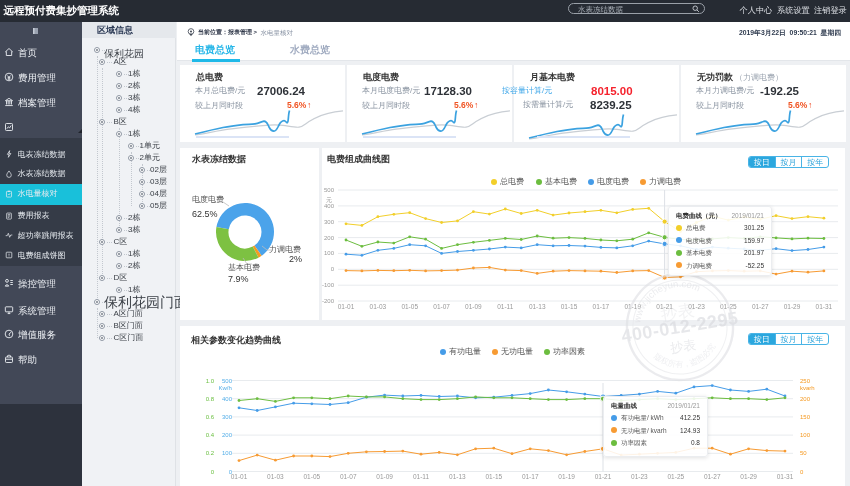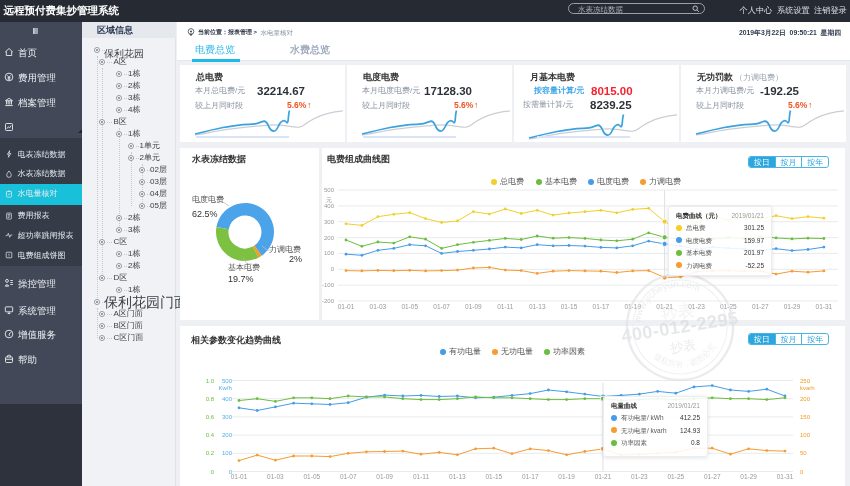--- a/index.html
+++ b/index.html
@@ -196,51 +196,51 @@
 <div style="position:absolute;left:177px;top:22px;width:673px;height:39px;background:#fff;border-bottom:1px solid #e3e6ea"></div>
 <svg width="8" height="9" viewBox="0 0 12 14" style="position:absolute;left:187px;top:27.5px">
     <circle cx="6" cy="5.4" r="4.4" fill="none" stroke="#454c58" stroke-width="1.3"></circle>
     <circle cx="6" cy="5.4" r="1.6" fill="#454c58"></circle>
     <path d="M3.2,8.8 L6,13 L8.8,8.8" fill="#454c58"></path>
   </svg>
 <div style="position:absolute;left:198px;top:28px;font-size:6px;line-height:9px;color:#2b3345;font-weight:bold;white-space:nowrap;letter-spacing:0px">当前位置：报表管理</div>
 <div style="position:absolute;left:253.5px;top:27.8px;font-size:6px;line-height:9px;color:#2b3345;font-weight:bold;white-space:nowrap;letter-spacing:0px">&gt;</div>
 <div style="position:absolute;left:260.5px;top:27.8px;font-size:6.5px;line-height:9.5px;color:#8993a4;white-space:nowrap;letter-spacing:0px">水电量核对</div>
 <div style="position:absolute;right:9px;top:27.5px;font-size:6.8px;line-height:9.8px;color:#2e3a4e;font-weight:bold;white-space:nowrap">2019年3月22日&nbsp;&nbsp;09:50:21&nbsp;&nbsp;星期四</div>
-<div style="position:absolute;left:195px;top:42.5px;font-size:10px;line-height:13px;color:#29b7e8;font-weight:normal;white-space:nowrap;letter-spacing:0px">电费总览</div>
+<div style="position:absolute;left:195px;top:42.5px;font-size:10px;line-height:13px;color:#29b7e8;font-weight:bold;white-space:nowrap;letter-spacing:0px">电费总览</div>
 <div style="position:absolute;left:290px;top:42.5px;font-size:10px;line-height:13px;color:#a0abc0;font-weight:bold;white-space:nowrap;letter-spacing:0px">水费总览</div>
 <div style="position:absolute;left:192px;top:59px;width:48px;height:3px;background:#1fb9e8"></div>
 <div style="position:absolute;left:180px;top:65px;width:164.5px;height:77px;background:#fff"></div>
 <div style="position:absolute;left:347px;top:65px;width:164.5px;height:77px;background:#fff"></div>
 <div style="position:absolute;left:514px;top:65px;width:164.5px;height:77px;background:#fff"></div>
 <div style="position:absolute;left:681px;top:65px;width:164.5px;height:77px;background:#fff"></div>
 <div style="position:absolute;left:196px;top:71px;font-size:9px;line-height:12px;color:#333;font-weight:bold;white-space:nowrap;letter-spacing:0px">总电费</div>
 <div style="position:absolute;left:195px;top:85px;font-size:8px;line-height:11px;color:#8b95a2;white-space:nowrap;letter-spacing:0px">本月总电费/元</div>
-<div style="position:absolute;left:257px;top:84px;font-size:11.5px;line-height:14.5px;color:#2e3238;font-weight:bold;white-space:nowrap;letter-spacing:0px">32214.67</div>
+<div style="position:absolute;left:257px;top:84px;font-size:11.5px;line-height:14.5px;color:#2e3238;font-weight:bold;white-space:nowrap;letter-spacing:0px">27006.24</div>
 <div style="position:absolute;left:195px;top:100px;font-size:8px;line-height:11px;color:#8b95a2;white-space:nowrap;letter-spacing:0px">较上月同时段</div>
 <div style="position:absolute;left:287px;top:99.5px;font-size:8.5px;line-height:11.5px;color:#f05423;font-weight:bold;white-space:nowrap;letter-spacing:0px">5.6%</div>
 <div style="position:absolute;left:307px;top:100px;font-size:8.5px;font-weight:bold;color:#ee3f16">↑</div>
 <svg width="152" height="31" viewBox="0 0 152 31" style="position:absolute;left:193px;top:107px">
     <path d="M2,28 C12,26.5 24,24 36,22.2 C48,20.4 60,19.6 70,18.6 C78,17.8 84,17.6 90,18.4 C96,19.2 102,20.6 106,20.2 C110,19.8 112,17.2 116,14.6 C124,9.5 134,6 142,4.8 C146,4.2 148,4 150,3.8" fill="none" stroke="#c9ced4" stroke-width="1.2"></path>
     <path d="M2,27 C10,25 20,22.5 30,20.5 C38,19 44,18.3 50,17.6 C55,17 58,17.6 62,16.8 C66,16 68,14.8 71,14.2 C74,14.2 74.5,17 76,20 C77.5,23 79.5,24.3 81.5,24 C83.5,23.7 84.5,21 86,18 C87.5,15 89,13.8 91,13.6 C92.5,13.5 93,15.5 94,15.8 C95.2,16 95.2,12 95.6,8.5 C95.8,6 96.2,4.5 96.5,3.5" fill="none" stroke="#3ba2e0" stroke-width="1.7"></path>
   </svg>
 <div style="position:absolute;left:196px;top:135.5px;width:93px;height:2px;background:#dbe4f6"></div>
 <div style="position:absolute;left:363px;top:71px;font-size:9px;line-height:12px;color:#333;font-weight:bold;white-space:nowrap;letter-spacing:0px">电度电费</div>
 <div style="position:absolute;left:362px;top:85px;font-size:8px;line-height:11px;color:#8b95a2;white-space:nowrap;letter-spacing:0px">本月电度电费/元</div>
 <div style="position:absolute;left:424px;top:84px;font-size:11.5px;line-height:14.5px;color:#2e3238;font-weight:bold;white-space:nowrap;letter-spacing:0px">17128.30</div>
 <div style="position:absolute;left:362px;top:100px;font-size:8px;line-height:11px;color:#8b95a2;white-space:nowrap;letter-spacing:0px">较上月同时段</div>
 <div style="position:absolute;left:454px;top:99.5px;font-size:8.5px;line-height:11.5px;color:#f05423;font-weight:bold;white-space:nowrap;letter-spacing:0px">5.6%</div>
 <div style="position:absolute;left:474px;top:100px;font-size:8.5px;font-weight:bold;color:#ee3f16">↑</div>
 <svg width="152" height="31" viewBox="0 0 152 31" style="position:absolute;left:360px;top:107px">
     <path d="M2,28 C12,26.5 24,24 36,22.2 C48,20.4 60,19.6 70,18.6 C78,17.8 84,17.6 90,18.4 C96,19.2 102,20.6 106,20.2 C110,19.8 112,17.2 116,14.6 C124,9.5 134,6 142,4.8 C146,4.2 148,4 150,3.8" fill="none" stroke="#c9ced4" stroke-width="1.2"></path>
     <path d="M2,27 C10,25 20,22.5 30,20.5 C38,19 44,18.3 50,17.6 C55,17 58,17.6 62,16.8 C66,16 68,14.8 71,14.2 C74,14.2 74.5,17 76,20 C77.5,23 79.5,24.3 81.5,24 C83.5,23.7 84.5,21 86,18 C87.5,15 89,13.8 91,13.6 C92.5,13.5 93,15.5 94,15.8 C95.2,16 95.2,12 95.6,8.5 C95.8,6 96.2,4.5 96.5,3.5" fill="none" stroke="#3ba2e0" stroke-width="1.7"></path>
   </svg>
 <div style="position:absolute;left:363px;top:135.5px;width:93px;height:2px;background:#dbe4f6"></div>
 <div style="position:absolute;left:530px;top:71px;font-size:9px;line-height:12px;color:#333;font-weight:bold;white-space:nowrap;letter-spacing:0px">月基本电费</div>
-<div style="position:absolute;left:534px;top:85px;font-size:8px;line-height:11px;color:#3fa7e9;font-weight:bold;white-space:nowrap;letter-spacing:0px">按容量计算/元</div>
+<div style="position:absolute;left:502px;top:85px;font-size:8px;line-height:11px;color:#3fa7e9;font-weight:normal;white-space:nowrap;letter-spacing:0px">按容量计算/元</div>
 <div style="position:absolute;left:591px;top:84px;font-size:11.5px;line-height:14.5px;color:#f5222d;font-weight:bold;white-space:nowrap;letter-spacing:0px">8015.00</div>
 <div style="position:absolute;left:523px;top:99px;font-size:8px;line-height:11px;color:#8b95a2;white-space:nowrap;letter-spacing:0px">按需量计算/元</div>
 <div style="position:absolute;left:590px;top:97.5px;font-size:11.5px;line-height:14.5px;color:#2e3238;font-weight:bold;white-space:nowrap;letter-spacing:0px">8239.25</div>
 <svg width="152" height="31" viewBox="0 0 152 31" style="position:absolute;left:527px;top:111px">
     <path d="M2,28 C12,26.5 24,24 36,22.2 C48,20.4 60,19.6 70,18.6 C78,17.8 84,17.6 90,18.4 C96,19.2 102,20.6 106,20.2 C110,19.8 112,17.2 116,14.6 C124,9.5 134,6 142,4.8 C146,4.2 148,4 150,3.8" fill="none" stroke="#c9ced4" stroke-width="1.2"></path>
     <path d="M2,27 C10,25 20,22.5 30,20.5 C38,19 44,18.3 50,17.6 C55,17 58,17.6 62,16.8 C66,16 68,14.8 71,14.2 C74,14.2 74.5,17 76,20 C77.5,23 79.5,24.3 81.5,24 C83.5,23.7 84.5,21 86,18 C87.5,15 89,13.8 91,13.6 C92.5,13.5 93,15.5 94,15.8 C95.2,16 95.2,12 95.6,8.5 C95.8,6 96.2,4.5 96.5,3.5" fill="none" stroke="#3ba2e0" stroke-width="1.7"></path>
   </svg>
 <div style="position:absolute;left:537px;top:135.5px;width:93px;height:2px;background:#dbe4f6"></div>
 <div style="position:absolute;left:697px;top:71px;font-size:9px;line-height:12px;color:#333;font-weight:bold;white-space:nowrap;letter-spacing:0px">无功罚款</div>
 <div style="position:absolute;left:735px;top:71.5px;font-size:8px;line-height:11px;color:#9aa3af;white-space:nowrap;letter-spacing:0px">（力调电费）</div>
@@ -268,21 +268,21 @@
     <path d="M53.53,65.65 A29,29 0 0 1 11.44,34.96 L23.75,37.13 A16.5,16.5 0 0 0 47.70,54.60 Z" fill="#7dc142"></path>
   </svg>
 <svg width="140" height="130" viewBox="0 0 140 130" style="position:absolute;left:180px;top:148px">
     <path d="M49,58 L43,54 L38,54" fill="none" stroke="#bbb" stroke-width="0.8"></path>
     <path d="M63,110 L67,116 L72,116" fill="none" stroke="#bbb" stroke-width="0.8"></path>
     <path d="M82,98 L87,102 L92,102" fill="none" stroke="#bbb" stroke-width="0.8"></path>
   </svg>
 <div style="position:absolute;left:192px;top:194px;font-size:8px;line-height:11px;color:#555;white-space:nowrap;letter-spacing:0px">电度电费</div>
 <div style="position:absolute;left:192px;top:208px;font-size:9px;line-height:12px;color:#333;white-space:nowrap;letter-spacing:0px">62.5%</div>
 <div style="position:absolute;left:228px;top:262px;font-size:8px;line-height:11px;color:#555;white-space:nowrap;letter-spacing:0px">基本电费</div>
-<div style="position:absolute;left:228px;top:273px;font-size:9px;line-height:12px;color:#333;white-space:nowrap;letter-spacing:0px">19.7%</div>
+<div style="position:absolute;left:228px;top:273px;font-size:9px;line-height:12px;color:#333;white-space:nowrap;letter-spacing:0px">7.9%</div>
 <div style="position:absolute;left:269px;top:244px;font-size:8px;line-height:11px;color:#555;white-space:nowrap;letter-spacing:0px">力调电费</div>
 <div style="position:absolute;left:289px;top:253px;font-size:9px;line-height:12px;color:#333;white-space:nowrap;letter-spacing:0px">2%</div>
 <div style="position:absolute;left:491px;top:179px;width:6px;height:6px;border-radius:50%;background:#f2cf2a"></div>
 <div style="position:absolute;left:500px;top:176px;font-size:8px;line-height:12px;color:#555;white-space:nowrap">总电费</div>
 <div style="position:absolute;left:536px;top:179px;width:6px;height:6px;border-radius:50%;background:#6cbd3f"></div>
 <div style="position:absolute;left:545px;top:176px;font-size:8px;line-height:12px;color:#555;white-space:nowrap">基本电费</div>
 <div style="position:absolute;left:588px;top:179px;width:6px;height:6px;border-radius:50%;background:#459ce8"></div>
 <div style="position:absolute;left:597px;top:176px;font-size:8px;line-height:12px;color:#555;white-space:nowrap">电度电费</div>
 <div style="position:absolute;left:640px;top:179px;width:6px;height:6px;border-radius:50%;background:#f79b33"></div>
 <div style="position:absolute;left:649px;top:176px;font-size:8px;line-height:12px;color:#555;white-space:nowrap">力调电费</div>

